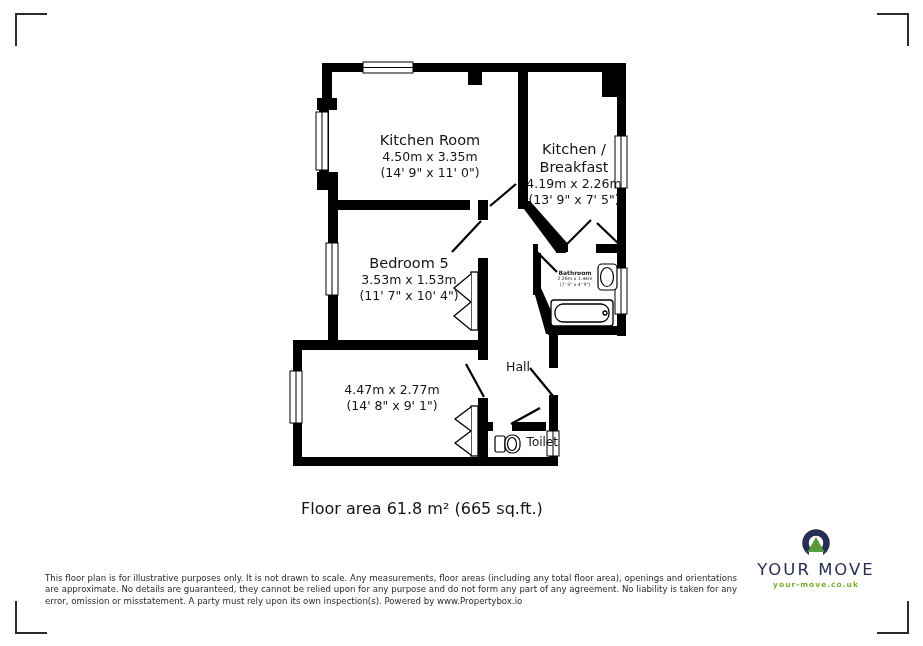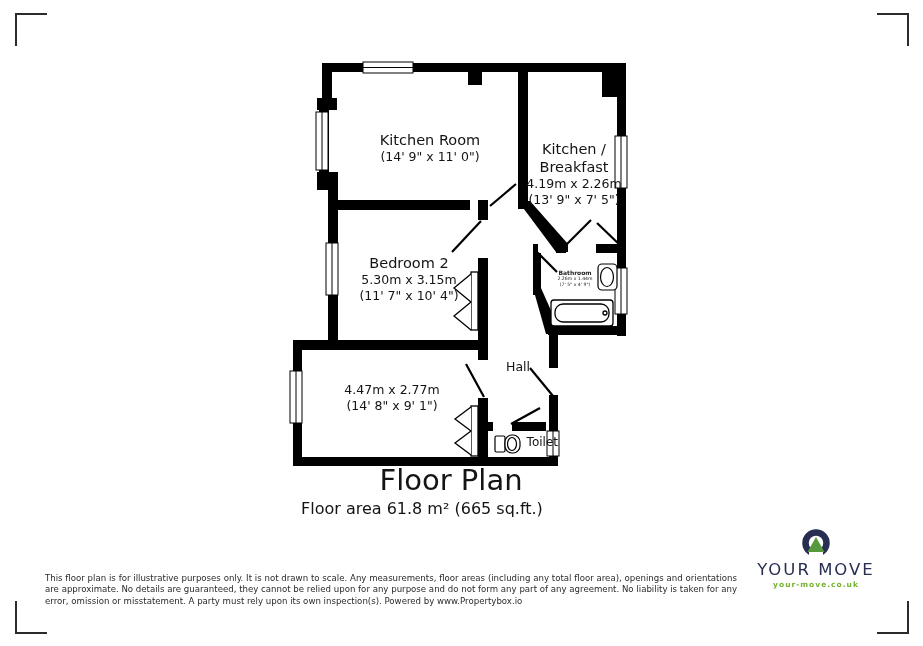--- a/index.html
+++ b/index.html
@@ -145,52 +145,52 @@
 
     <g stroke="#000" stroke-width="1.2" fill="#ffffff">
       <rect x="495" y="436" width="10" height="16" rx="1.5"></rect>
       <rect x="505" y="435" width="15" height="18" rx="7"></rect>
       <ellipse cx="512" cy="444" rx="4.5" ry="6.5"></ellipse>
     </g>
   </svg>
 
   <div class="room-label" style="left:350px;top:131px;width:160px;">
     <div class="room-name">Kitchen Room</div>
+    <div class="room-dims">4.50m x 3.35m</div>
     <div class="room-dims">(14' 9" x 11' 0")</div>
   </div>
 
   <div class="room-label" style="left:513px;top:140px;width:122px;">
     <div class="room-name">Kitchen /</div>
     <div class="room-name">Breakfast</div>
     <div class="room-dims">4.19m x 2.26m</div>
     <div class="room-dims">(13' 9" x 7' 5")</div>
   </div>
 
   <div class="room-label" style="left:334px;top:254px;width:150px;">
-    <div class="room-name">Bedroom 2</div>
-    <div class="room-dims">5.30m x 3.15m</div>
+    <div class="room-name">Bedroom 5</div>
+    <div class="room-dims">3.53m x 1.53m</div>
     <div class="room-dims">(11' 7" x 10' 4")</div>
   </div>
 
   <div class="room-label" style="left:542px;top:269px;width:66px;">
     <div class="tiny-name">Bathroom</div>
     <div class="tiny-dims">2.26m x 1.44m</div>
     <div class="tiny-dims">(7' 5" x 4' 9")</div>
   </div>
 
   <div class="room-label" style="left:317px;top:382px;width:150px;">
     <div class="room-dims">4.47m x 2.77m</div>
     <div class="room-dims">(14' 8" x 9' 1")</div>
   </div>
 
   <div class="small-label" style="left:496px;top:359px;width:44px;text-align:center;">Hall</div>
 
   <div class="small-label" style="left:518px;top:435px;width:40px;font-size:12px;">Toilet</div>
 
-  <div class="plan-title">Floor Plan</div>
   <div class="plan-subtitle">Floor area 61.8 m² (665 sq.ft.)</div>
 
 
   <div class="disclaimer">This floor plan is for illustrative purposes only. It is not drawn to scale. Any measurements, floor areas (including any total floor area), openings and orientations are approximate. No details are guaranteed, they cannot be relied upon for any purpose and do not form any part of any agreement. No liability is taken for any error, omission or misstatement. A party must rely upon its own inspection(s). Powered by www.Propertybox.io</div>
 
   <div class="logo">
     <svg class="logo-icon" width="44" height="34" viewBox="0 0 44 34">
       <circle cx="22" cy="17" r="10.5" fill="none" stroke="#272e52" stroke-width="6.5"></circle>
       <rect x="15" y="25" width="14" height="9" fill="#ffffff"></rect>
       <polygon points="22,11 13.5,26 30.5,26" fill="#56993f"></polygon>

